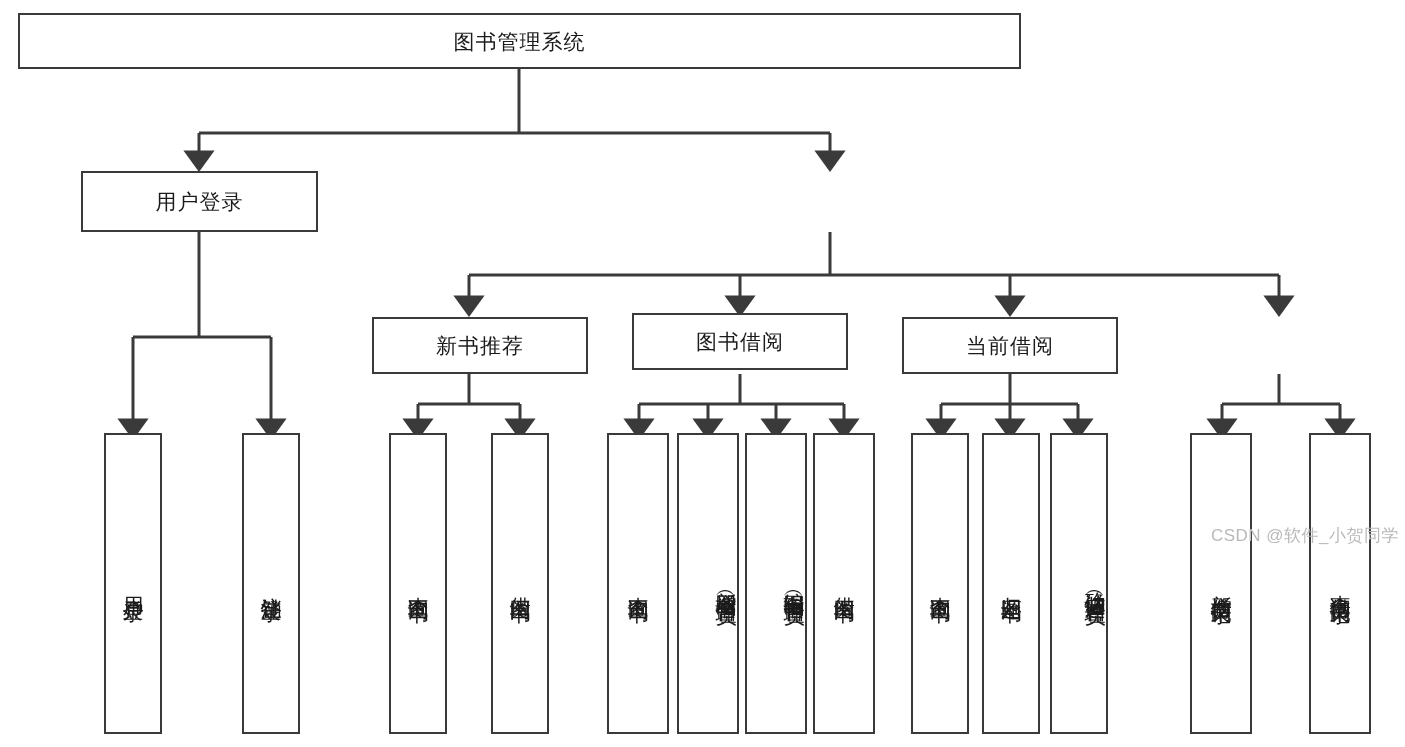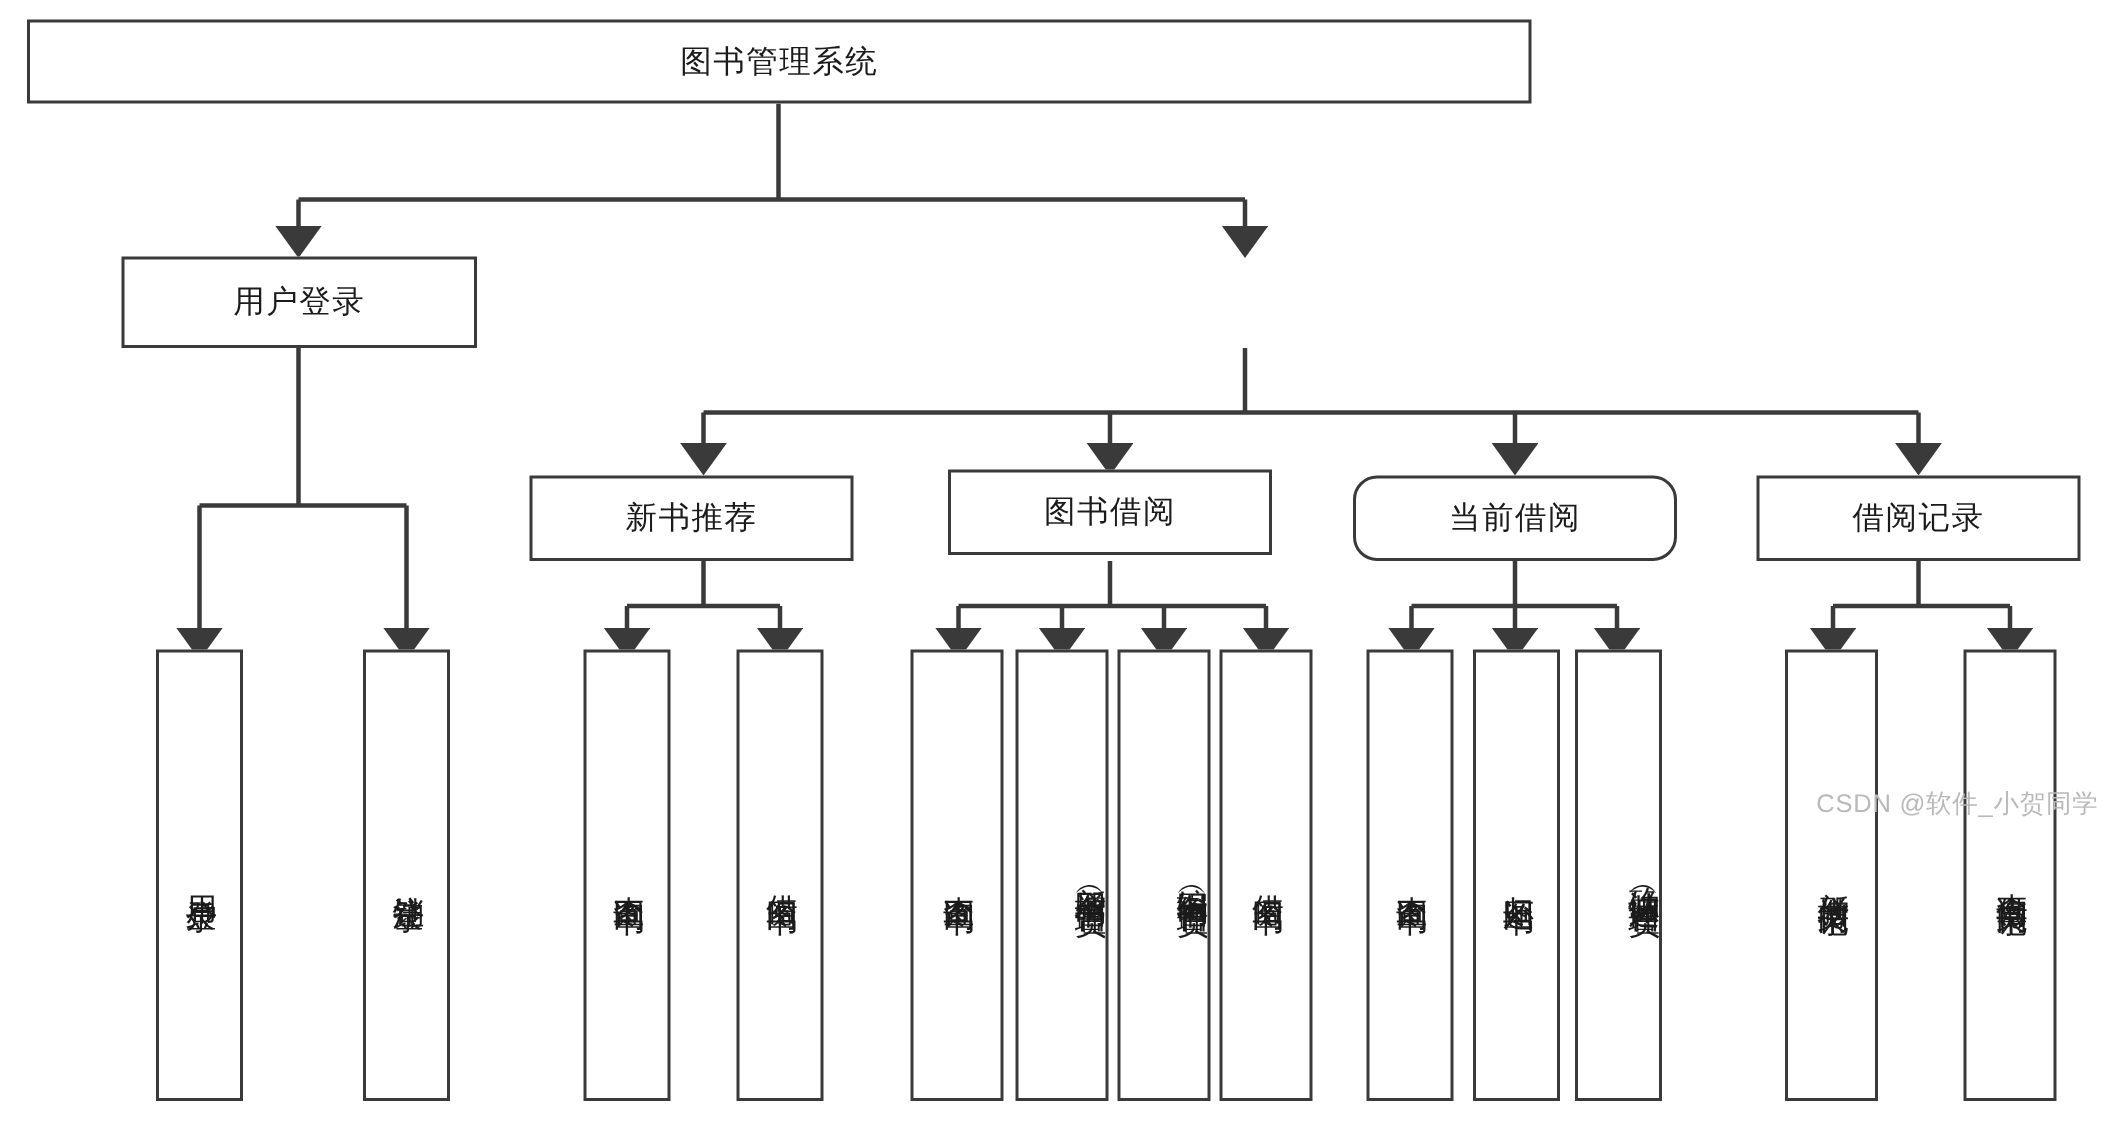--- a/index.html
+++ b/index.html
@@ -103,31 +103,28 @@
   </svg>
 
   <div class="node horiz" style="left:18px;top:13px;width:1003px;height:56px;">
     <span>图书管理系统</span>
   </div>
 
   <div class="node horiz" style="left:81px;top:171px;width:237px;height:61px;">
     <span>用户登录</span>
   </div>
 
-  <div class="node horiz" style="left:353px;top:317px;width:216px;height:57px;">
+  <div class="node horiz" style="left:372px;top:317px;width:216px;height:57px;">
     <span>新书推荐</span>
   </div>
   <div class="node horiz" style="left:632px;top:313px;width:216px;height:57px;">
     <span>图书借阅</span>
   </div>
-  <div class="node horiz" style="left:902px;top:317px;width:216px;height:57px;border-radius:16px;">
+  <div class="node horiz" style="left:902px;top:317px;width:216px;height:57px;">
     <span>当前借阅</span>
-  </div>
-  <div class="node horiz" style="left:1171px;top:317px;width:216px;height:57px;">
-    <span>借阅记录</span>
   </div>
 
   <div class="node vert" style="left:104px;top:433px;width:58px;height:301px;">
     <span class="vtext">用户登录</span>
   </div>
   <div class="node vert" style="left:242px;top:433px;width:58px;height:301px;">
     <span class="vtext">注销登录</span>
   </div>
 
   <div class="node vert" style="left:389px;top:433px;width:58px;height:301px;">

